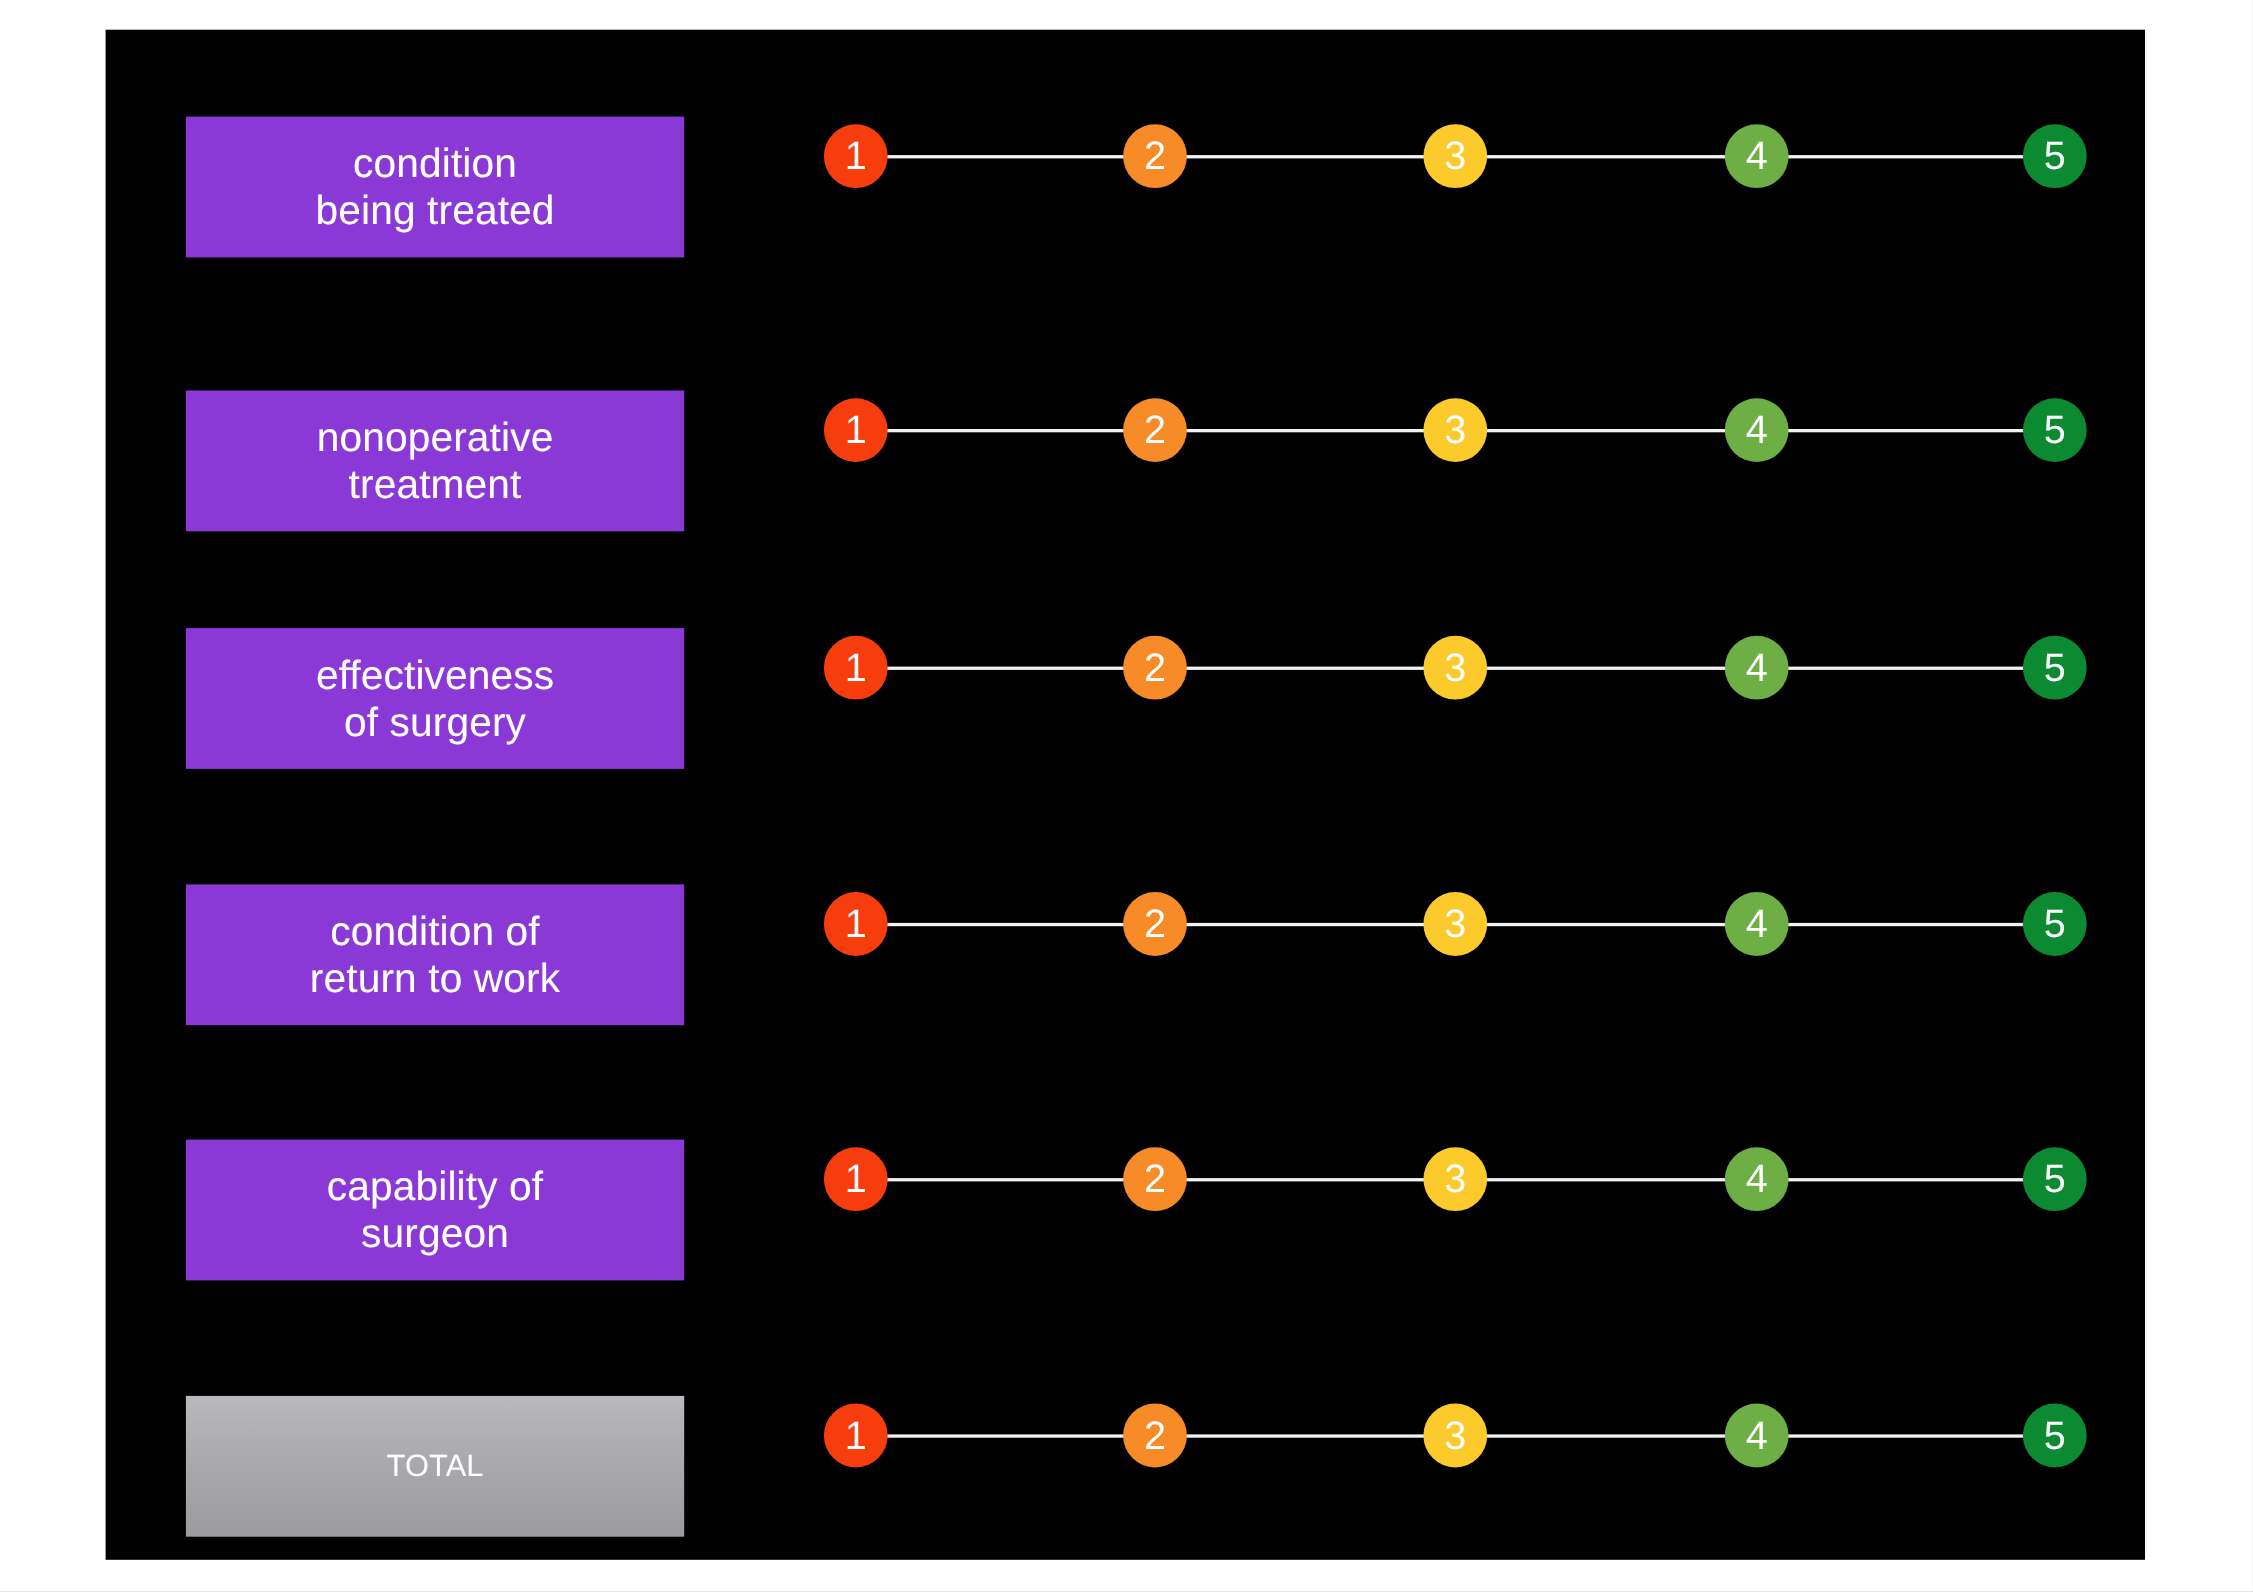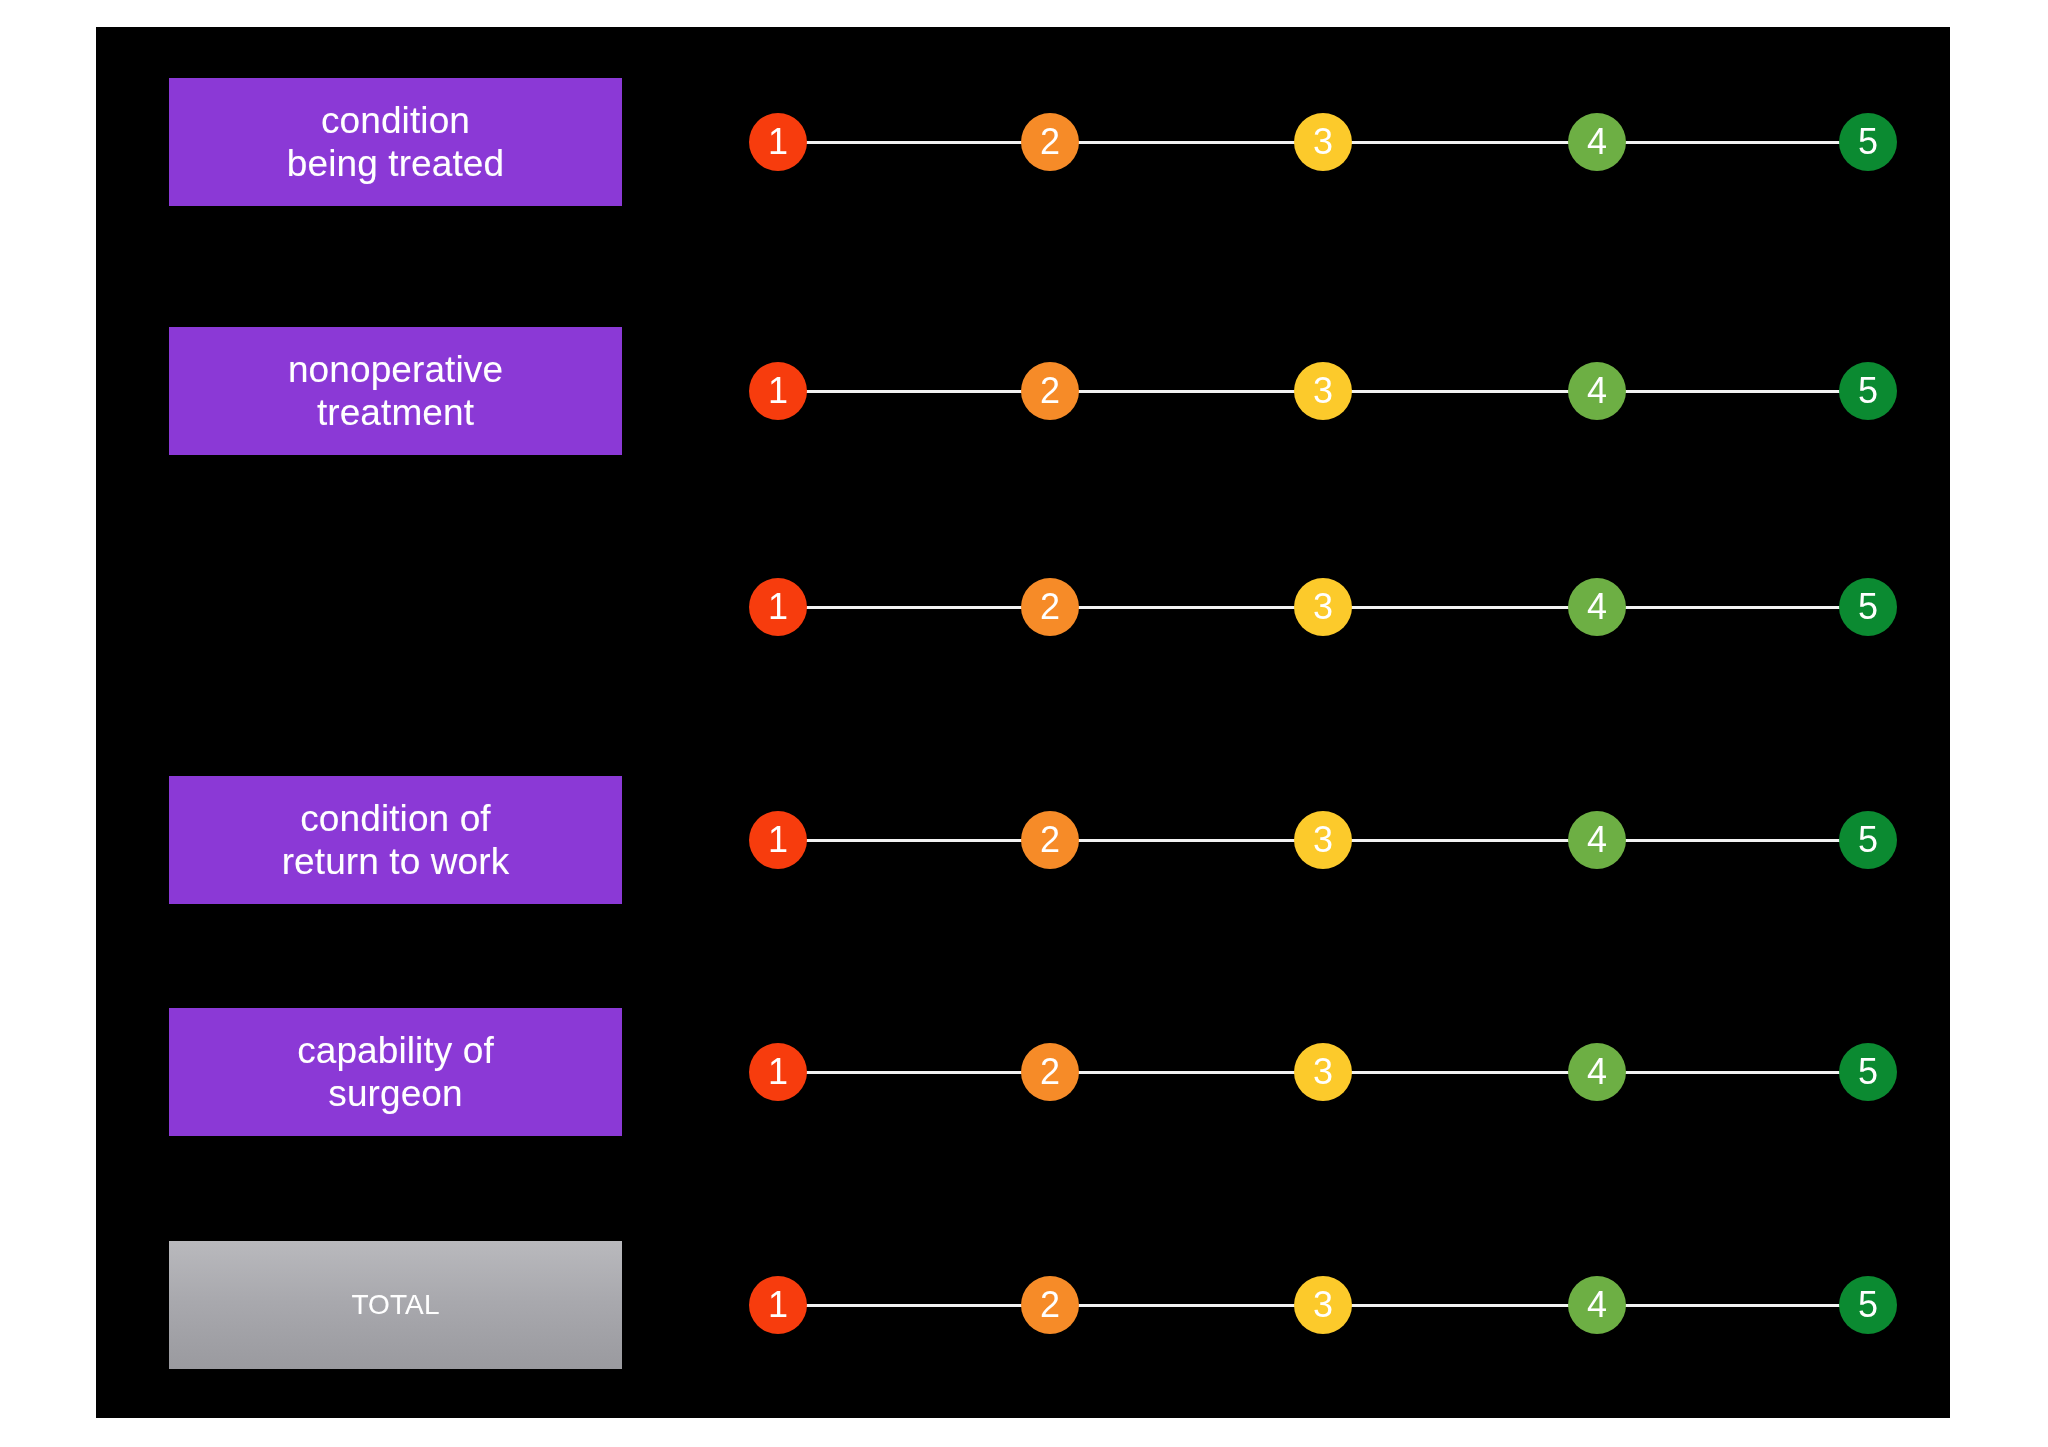--- a/index.html
+++ b/index.html
@@ -44,20 +44,21 @@
     align-items: center;
     justify-content: center;
     box-sizing: border-box;
     color: #ffffff;
     font-size: 37px;
     line-height: 1.17;
     letter-spacing: 0.1px;
     text-align: center;
     white-space: pre-line;
     text-shadow: 0 0 1px rgba(255,255,255,0.25);
+    margin-top: 28px;
   }
   .label-chip.criterion {
     background: #8B39D6;
   }
   .label-chip.total {
     background: linear-gradient(180deg, #b9b9bd 0%, #a8a8ad 48%, #9a9a9f 100%);
     font-size: 28px;
   }
 
   
@@ -115,20 +116,22 @@
       <div class="likert-track">
         <div class="track-line"></div>
         <div class="likert-dot" style="left: 0px; background: rgb(247, 60, 13);">1</div>
         <div class="likert-dot" style="left: 272px; background: rgb(246, 139, 40);">2</div>
         <div class="likert-dot" style="left: 545px; background: rgb(252, 202, 43);">3</div>
         <div class="likert-dot" style="left: 819px; background: rgb(109, 175, 68);">4</div>
         <div class="likert-dot" style="left: 1090px; background: rgb(11, 138, 49);">5</div>
       </div>
     </div>
     <div class="scale-row" style="top: 516px;">
+      <div class="label-chip criterion">effectiveness
+of surgery</div>
       <div class="likert-track">
         <div class="track-line"></div>
         <div class="likert-dot" style="left: 0px; background: rgb(247, 60, 13);">1</div>
         <div class="likert-dot" style="left: 272px; background: rgb(246, 139, 40);">2</div>
         <div class="likert-dot" style="left: 545px; background: rgb(252, 202, 43);">3</div>
         <div class="likert-dot" style="left: 819px; background: rgb(109, 175, 68);">4</div>
         <div class="likert-dot" style="left: 1090px; background: rgb(11, 138, 49);">5</div>
       </div>
     </div>
     <div class="scale-row" style="top: 749px;">

